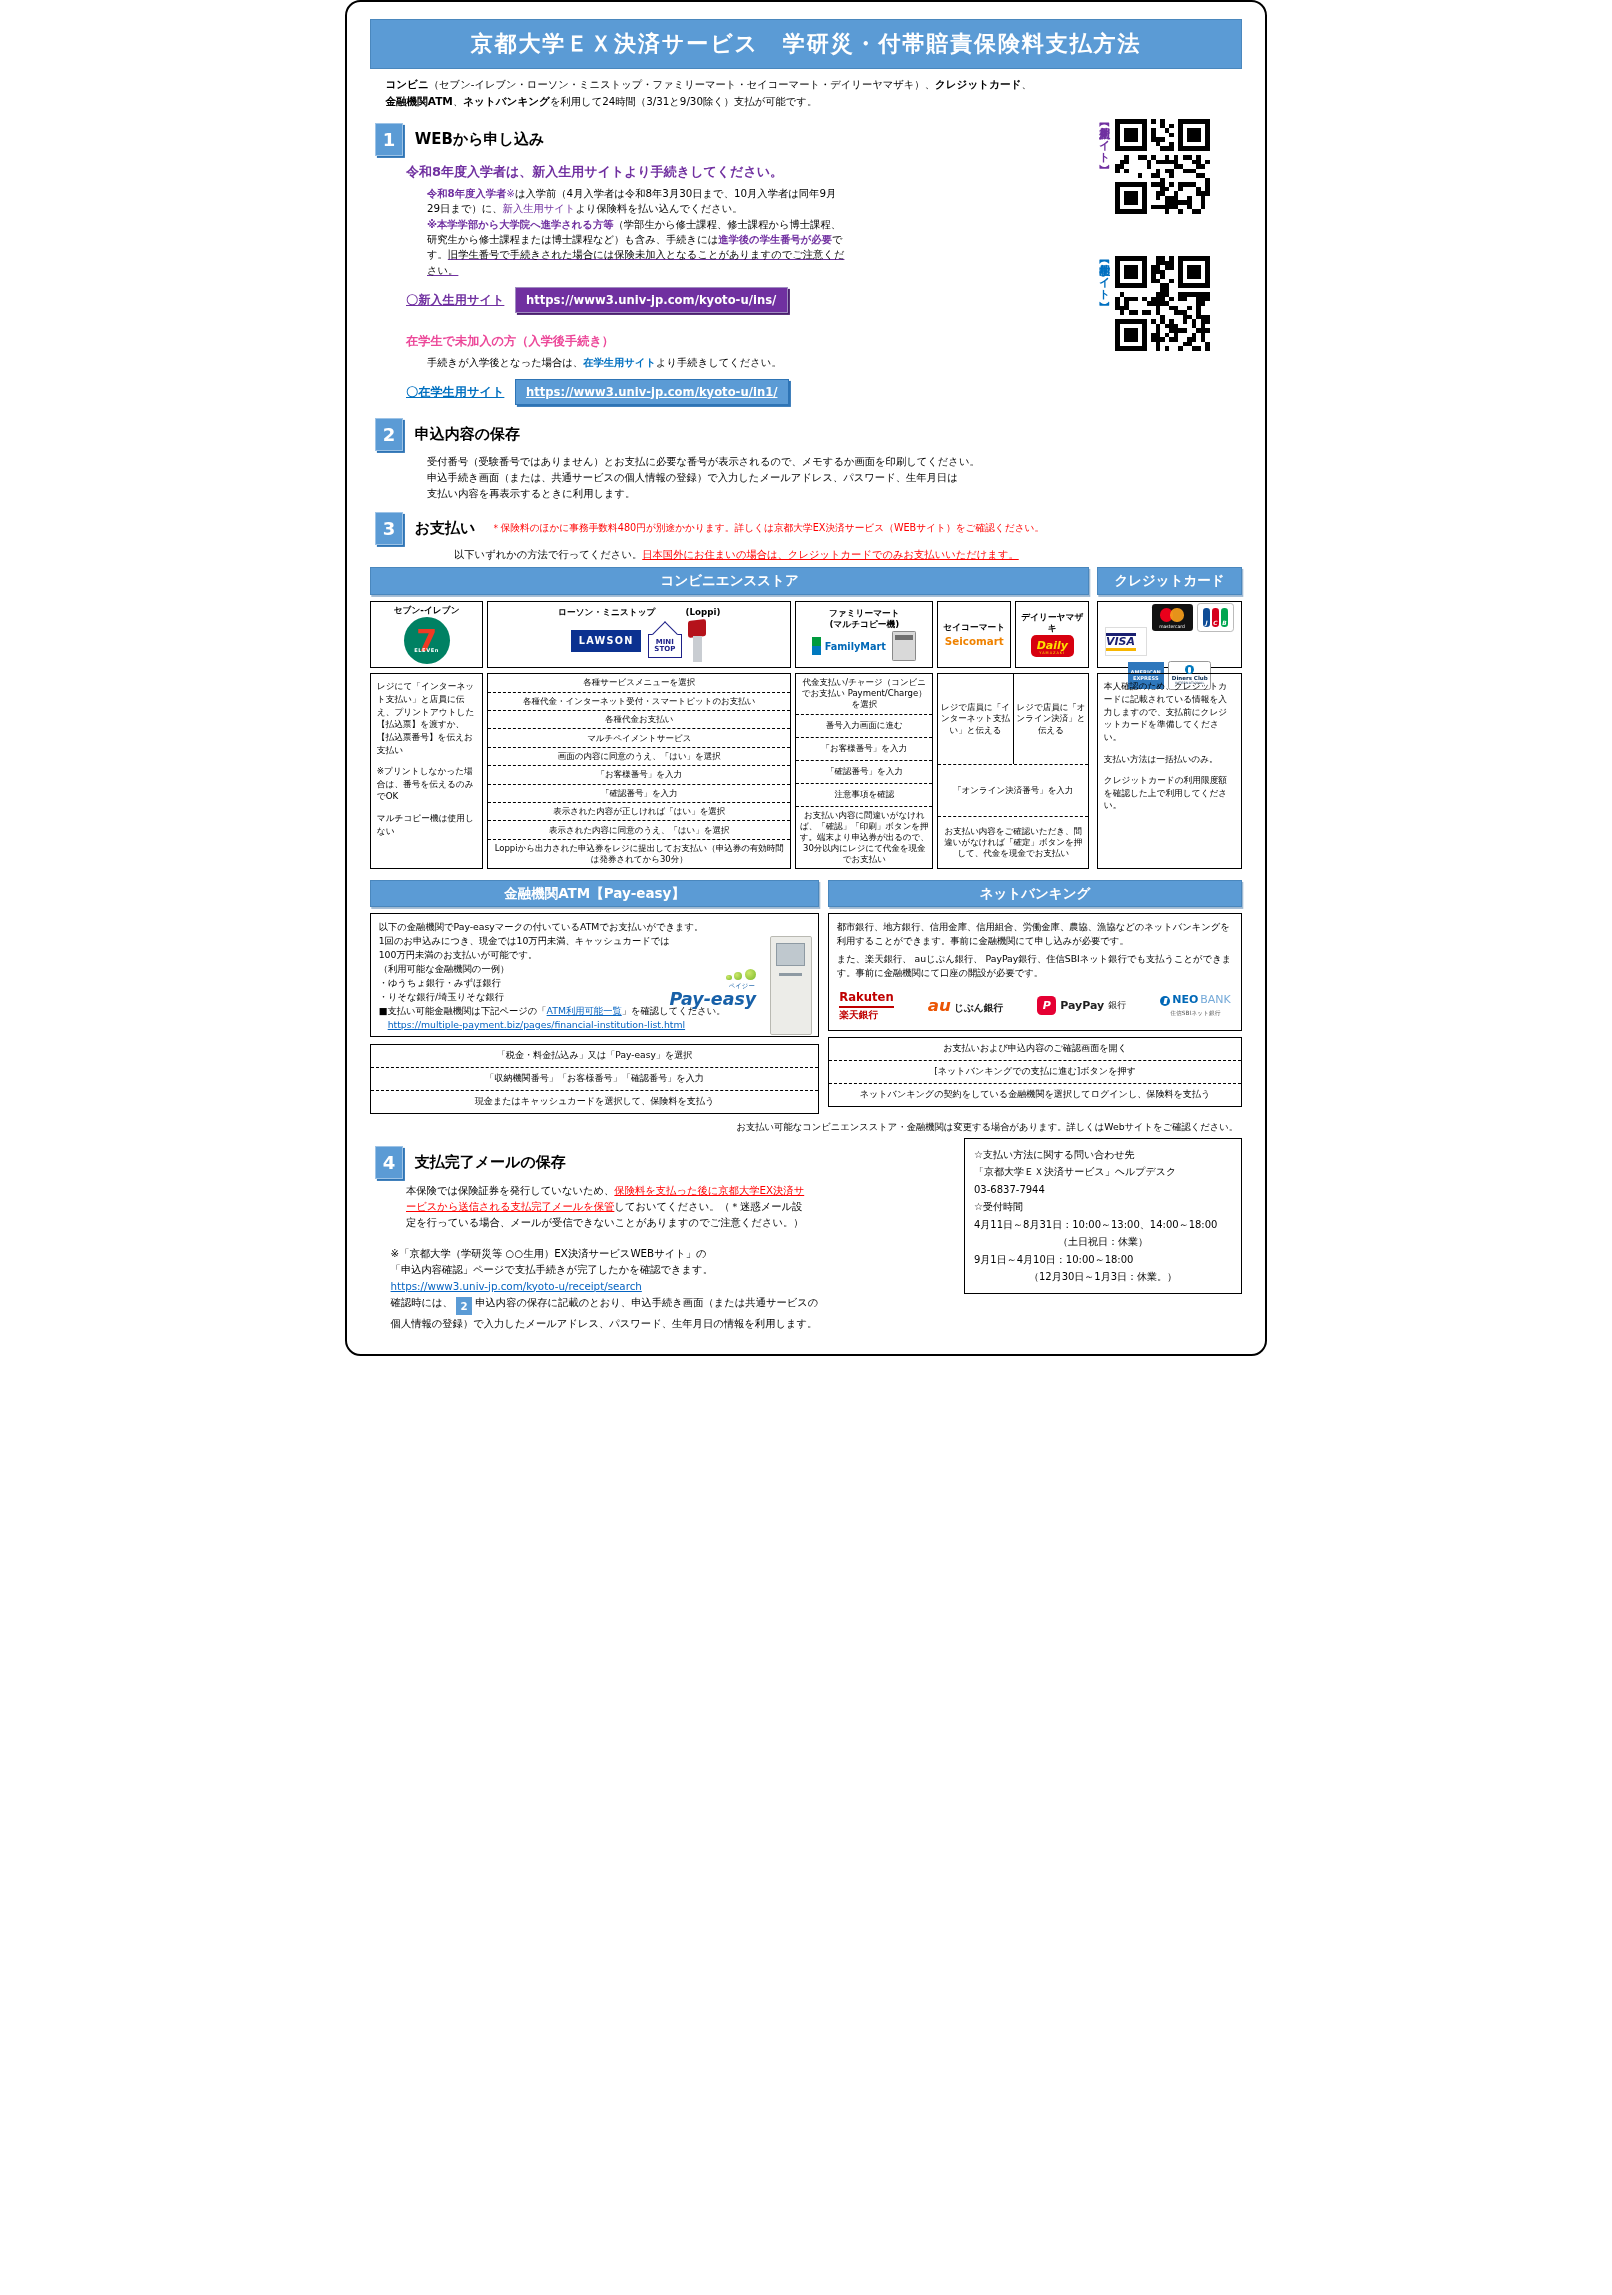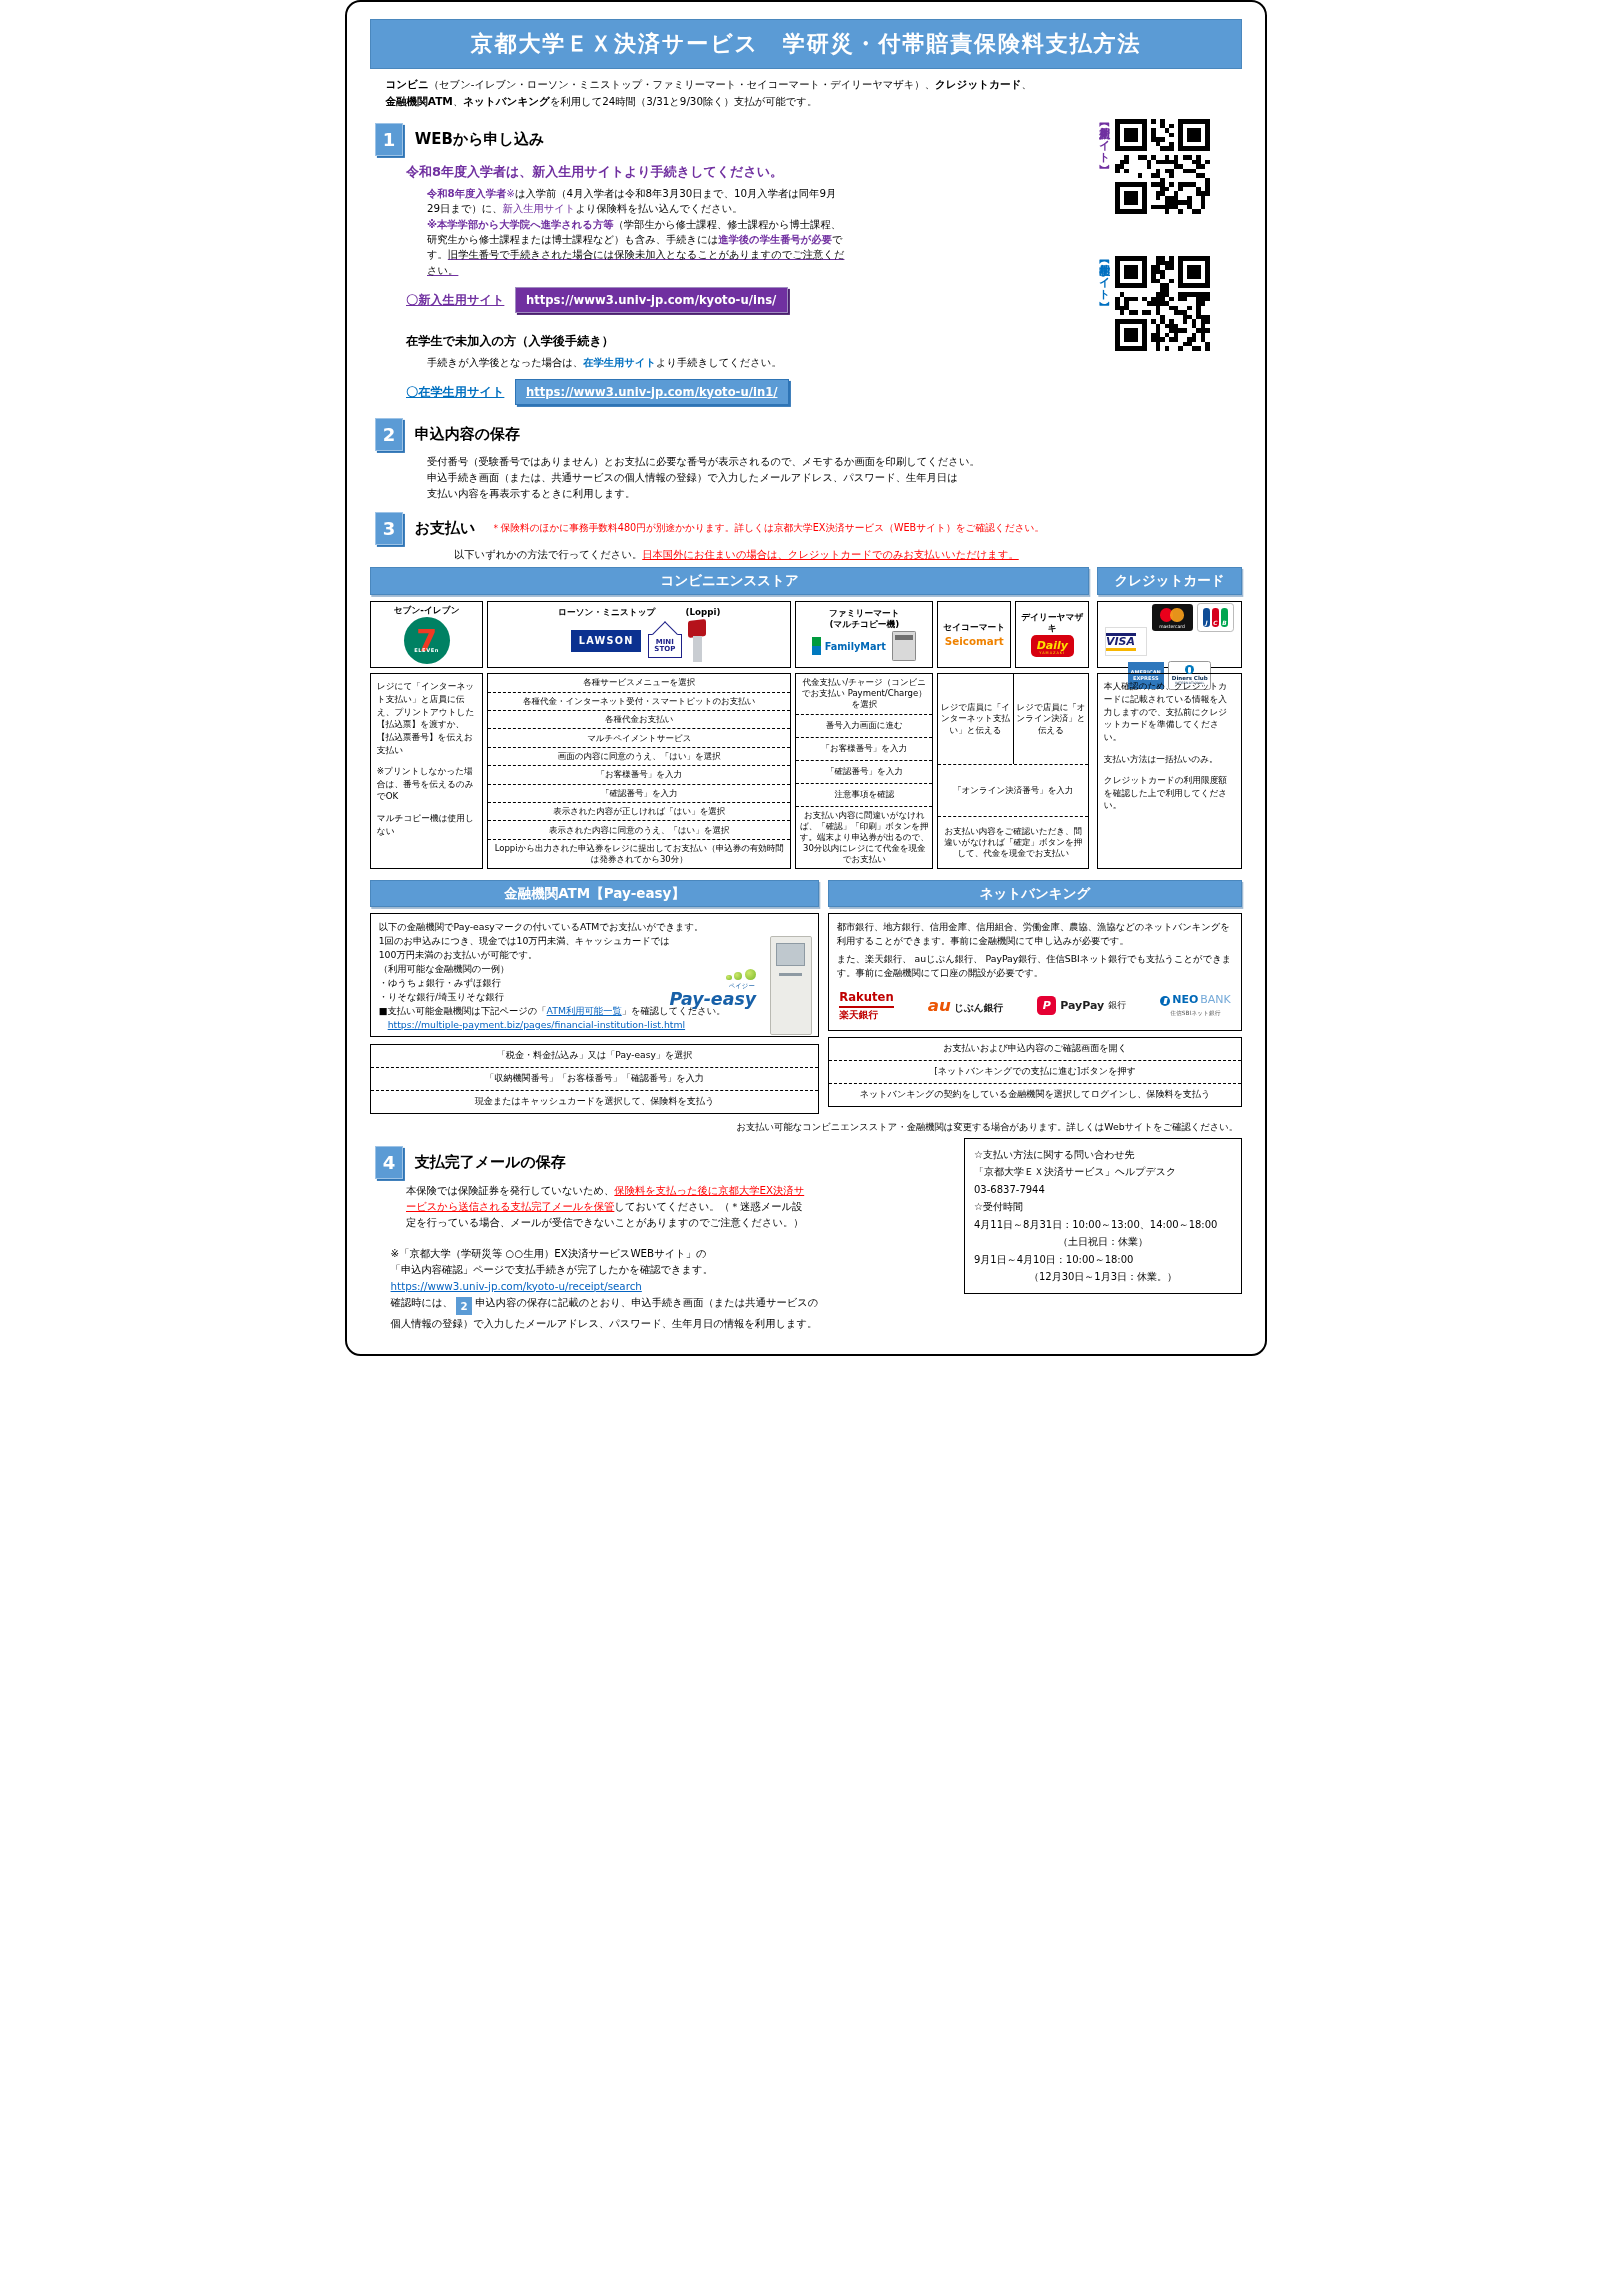--- a/index.html
+++ b/index.html
@@ -32,21 +32,21 @@
   .purple-t{color:#7030A0;}
   .u-line{text-decoration:underline;text-decoration-color:#7030A0;text-decoration-thickness:1.3px;}
   .site-row{display:flex;align-items:center;gap:10.3px;margin:9px 0 2.6px 36px;}
   .site-label{font-size:12.2px;font-weight:bold;text-decoration:underline;}
   .lpurple{color:#7030A0;}
   .lblue{color:#0070C0;text-align:right;}
   .url-bar{min-width:252px;box-sizing:border-box;text-align:center;color:#fff;font-weight:bold;font-size:11.6px;
            padding:5.1px 10.3px;cursor:pointer;}
   .purple-bg{background:#7030A0;border:1.3px solid #a08cc0;box-shadow:1.9px 1.9px 0 #4a1f6e;}
   .blue-bg{background:#5B9BD5;border:1.3px solid #2E74B5;box-shadow:1.9px 1.9px 0 #2E74B5;text-decoration:underline;}
-  .blue-head{color:#000000;font-weight:bold;font-size:12.2px;margin:19.3px 0 5.1px 36px;}
+  .blue-head{color:#ec4899;font-weight:bold;font-size:12.2px;margin:19.3px 0 5.1px 36px;}
   .blue-b{color:#0070C0;font-weight:bold;}
   
   .s2-body{font-size:10.3px;line-height:1.55;margin:1.3px 0 0 57px;}
   
   .red-t{color:#FF0000;}
   .red-u{color:#FF0000;text-decoration:underline;text-align:right;}
   .s3-note{font-size:9.7px;margin-left:3.9px;}
   .s3-line2{font-size:10.3px;margin:0 0 5.1px 84px;}
   
   .bar{background:#5B9BD5;border:0.6px solid #4a87bd;color:#fff;font-weight:bold;font-size:13.5px;text-align:center;

